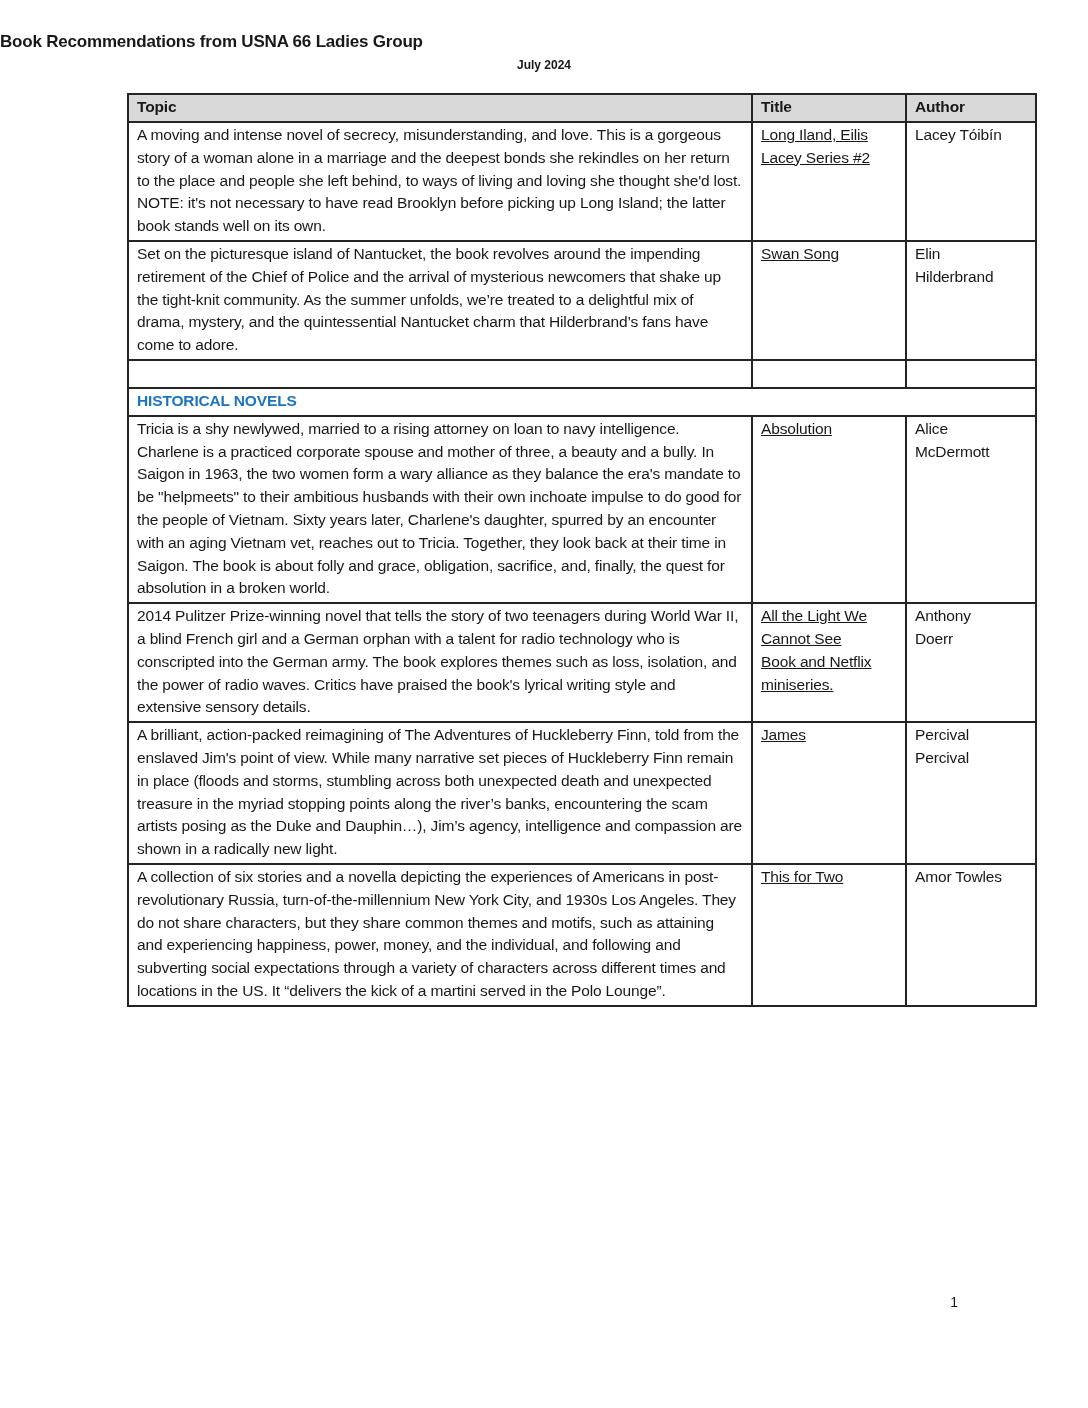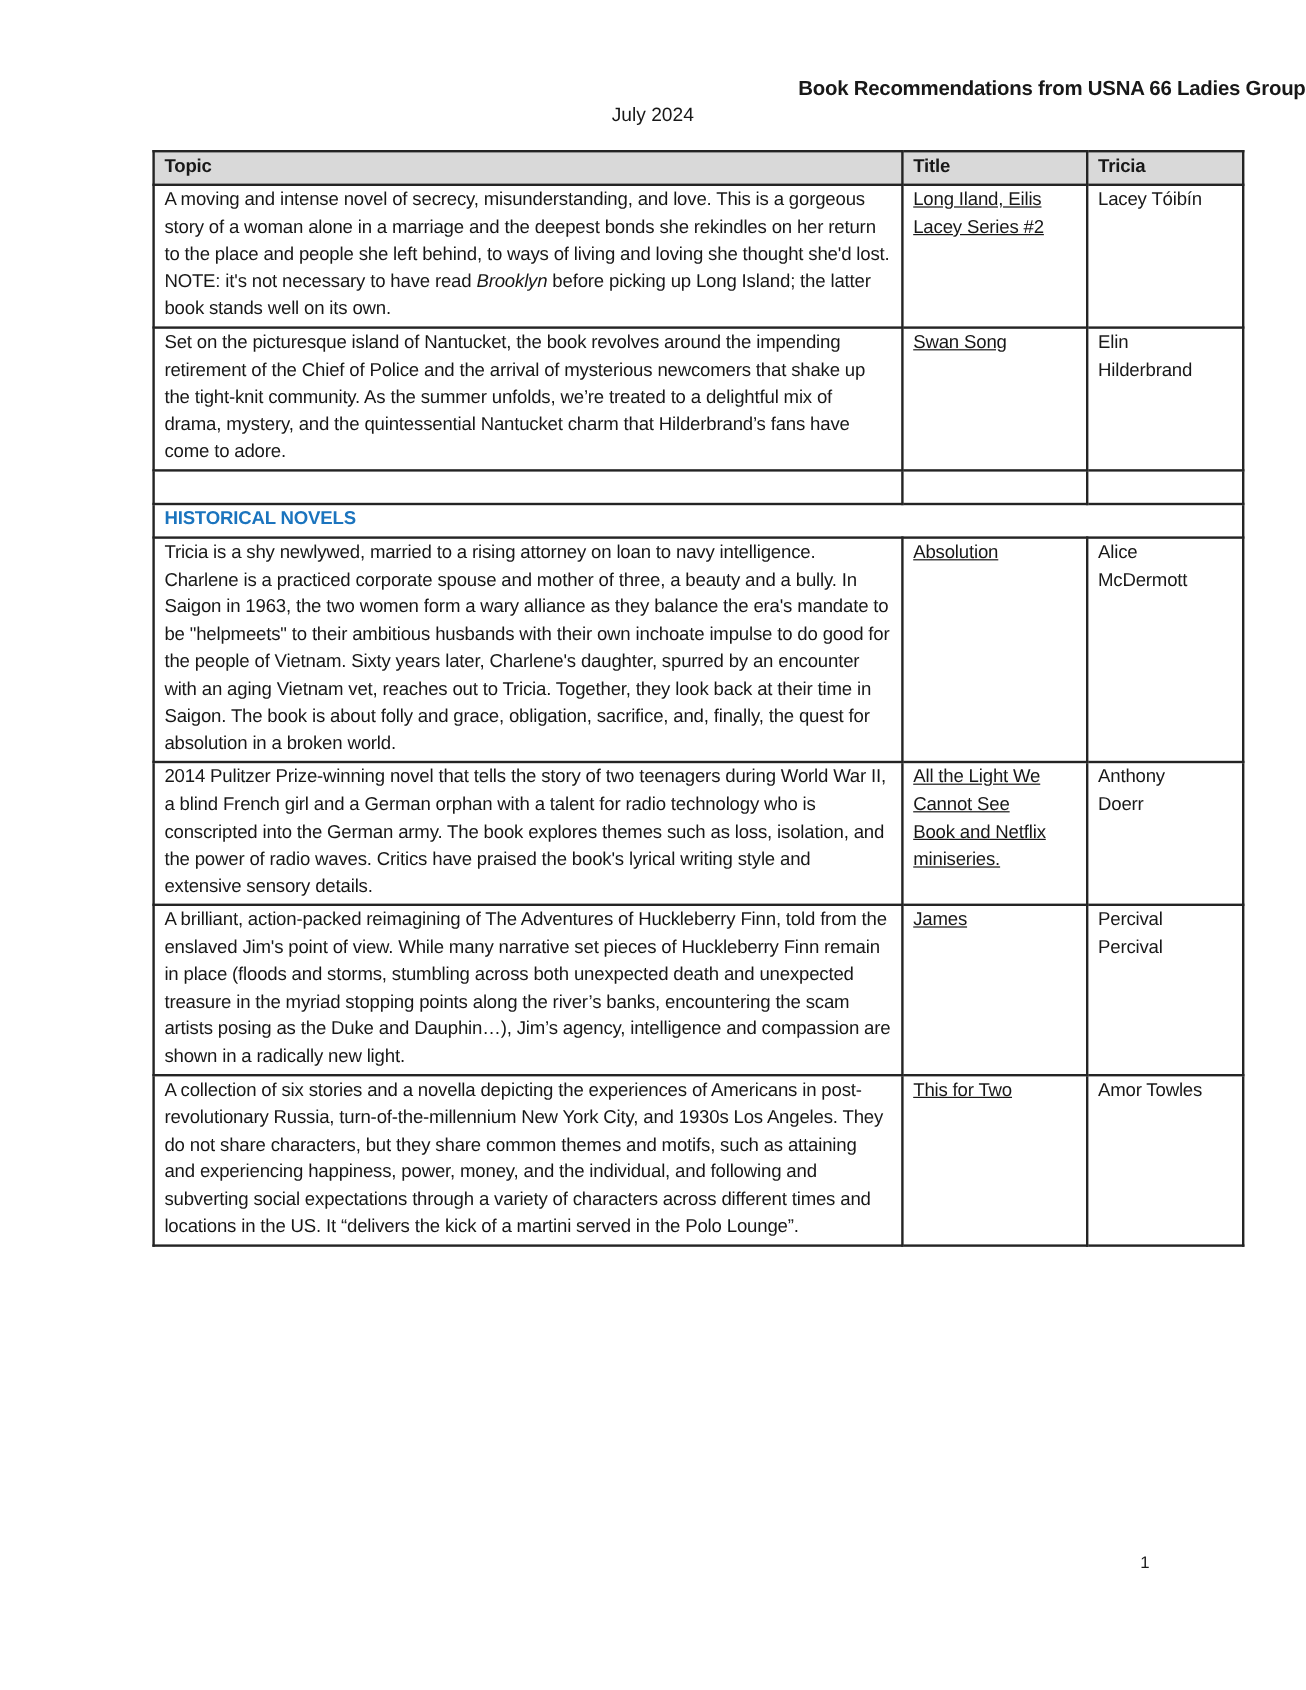--- a/index.html
+++ b/index.html
@@ -5,28 +5,28 @@
   html, body { margin: 0; padding: 0; }
   body {
     width: 1088px; height: 1408px;
     background: #ffffff;
     font-family: "Liberation Sans", "DejaVu Sans", sans-serif;
     color: #181818;
     position: relative;
     overflow: hidden;
   }
   .doc-title {
-    margin: 0; padding-top: 62px;
-    text-align: right;
+    margin: 0; padding-top: 30px;
+    text-align: left;
     font-size: 17px; line-height: 24px; font-weight: bold;
     letter-spacing: -0.2px;
   }
   .doc-subtitle {
     text-align: center;
-    font-size: 16px; line-height: 18px; font-weight: normal;
+    font-size: 12px; line-height: 18px; font-weight: bold;
     margin-top: 2px;
   }
   table.book-table {
     border-collapse: collapse;
     table-layout: fixed;
     margin: 19px 0 0 127px;
     width: 908px;
   }
   col.c-topic  { width: 624px; }
   col.c-title  { width: 154px; }
@@ -45,21 +45,21 @@
     background: var(--header-bg, #D9D9D9);
     font-weight: bold;
     height: 23px;
   }
   td.section-cell {
     color: var(--accent, #1B74BE);
     font-weight: bold;
   }
   tr.empty-row td { height: 23px; }
   td .b { font-weight: normal; }
-  td .i { font-style: italic; }
+  td .i { }
   td.title-cell { white-space: pre-line; text-decoration: underline; }
   .author-inner { max-width: 96px; }
   .page-footer {
     position: absolute;
     left: 127px; top: 1292px;
     width: 831px;
     text-align: right;
     font-size: 14px; line-height: 20px;
     color: #1a1a1a;
   }
@@ -74,21 +74,21 @@
   <table class="book-table">
     <colgroup>
       <col class="c-topic">
         <col class="c-title">
         <col class="c-author">
     </colgroup>
     <thead>
       <tr>
         <th>Topic</th>
         <th>Title</th>
-        <th>Tricia</th>
+        <th>Author</th>
       </tr>
     </thead>
     <tbody id="table-body">
         <tr>
           <td class="topic-cell"><span>A moving and intense </span><span class="b">novel of secrecy, misunderstanding, and love</span><span>. This is a gorgeous story of a woman alone in a marriage and the deepest bonds she rekindles on her return to the place and people she left behind, to ways of living and loving she thought she'd lost. NOTE: it's not necessary to have read </span><span class="i">Brooklyn</span><span> before picking up Long Island; the latter book stands well on its own.</span></td>
           <td class="title-cell">Long Iland, Eilis Lacey Series #2</td>
           <td class="author-cell">
             <div class="author-inner">Lacey Tóibín</div>
           </td>
         </tr>

